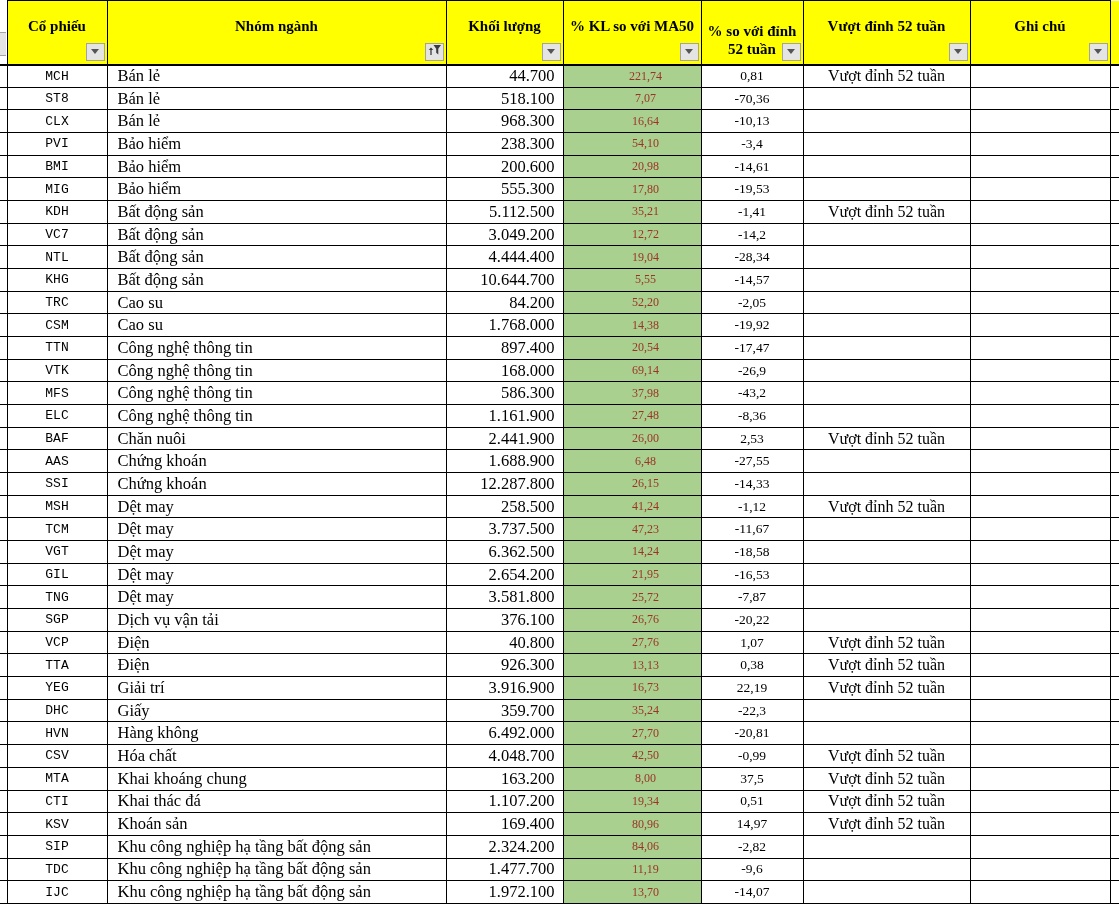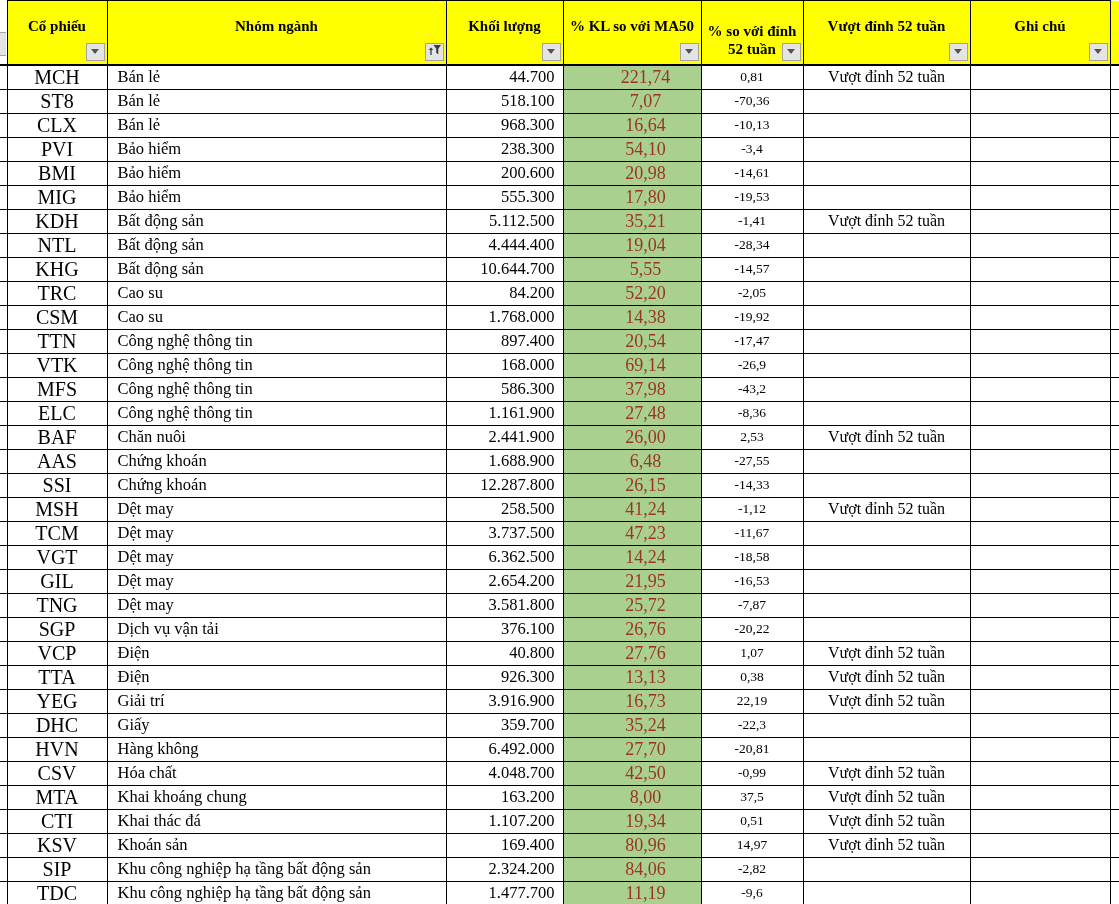--- a/index.html
+++ b/index.html
@@ -82,26 +82,26 @@
     white-space:nowrap;overflow:hidden;
   }
   td.col-edge{
     border:none;border-right:1px solid var(--border);
     border-bottom:1px solid var(--border);background:#fff;padding:0;
   }
   td.col-filler{
     border:none;border-left:1px solid var(--border);
     border-bottom:1px solid var(--border);background:#fff;padding:0;
   }
-  td.col-ticker{text-align:center;font-size:20px;}
+  td.col-ticker{text-align:center;font-size:13px;font-family:Liberation Mono, monospace;}
   td.col-industry{text-align:left;padding-left:10px;font-size:16.5px;}
   td.col-volume{text-align:right;padding-right:8px;font-size:16.5px;}
   td.col-ma50{
     text-align:center;background:var(--ma50-bg);
-    color:var(--ma50-text);font-size:18px;padding-left:29px;
+    color:var(--ma50-text);font-size:12px;padding-left:29px;
   }
   td.col-peak{text-align:center;font-size:13.5px;margin-top:32px;}
   td.col-breakout{text-align:center;font-size:16px;}
   td.col-note{background:#fff;}
 </style>
 </head>
 <body>
 
 <table class="sheet">
   <colgroup>
@@ -244,20 +244,31 @@
         <td class="col-industry">Bất động sản</td>
         <td class="col-volume">5.112.500</td>
         <td class="col-ma50">35,21</td>
         <td class="col-peak">-1,41</td>
         <td class="col-breakout">Vượt đỉnh 52 tuần</td>
         <td class="col-note"></td>
         <td class="col-filler"></td>
       </tr>
       <tr>
         <td class="col-edge"></td>
+        <td class="col-ticker">VC7</td>
+        <td class="col-industry">Bất động sản</td>
+        <td class="col-volume">3.049.200</td>
+        <td class="col-ma50">12,72</td>
+        <td class="col-peak">-14,2</td>
+        <td class="col-breakout"></td>
+        <td class="col-note"></td>
+        <td class="col-filler"></td>
+      </tr>
+      <tr>
+        <td class="col-edge"></td>
         <td class="col-ticker">NTL</td>
         <td class="col-industry">Bất động sản</td>
         <td class="col-volume">4.444.400</td>
         <td class="col-ma50">19,04</td>
         <td class="col-peak">-28,34</td>
         <td class="col-breakout"></td>
         <td class="col-note"></td>
         <td class="col-filler"></td>
       </tr>
       <tr>

